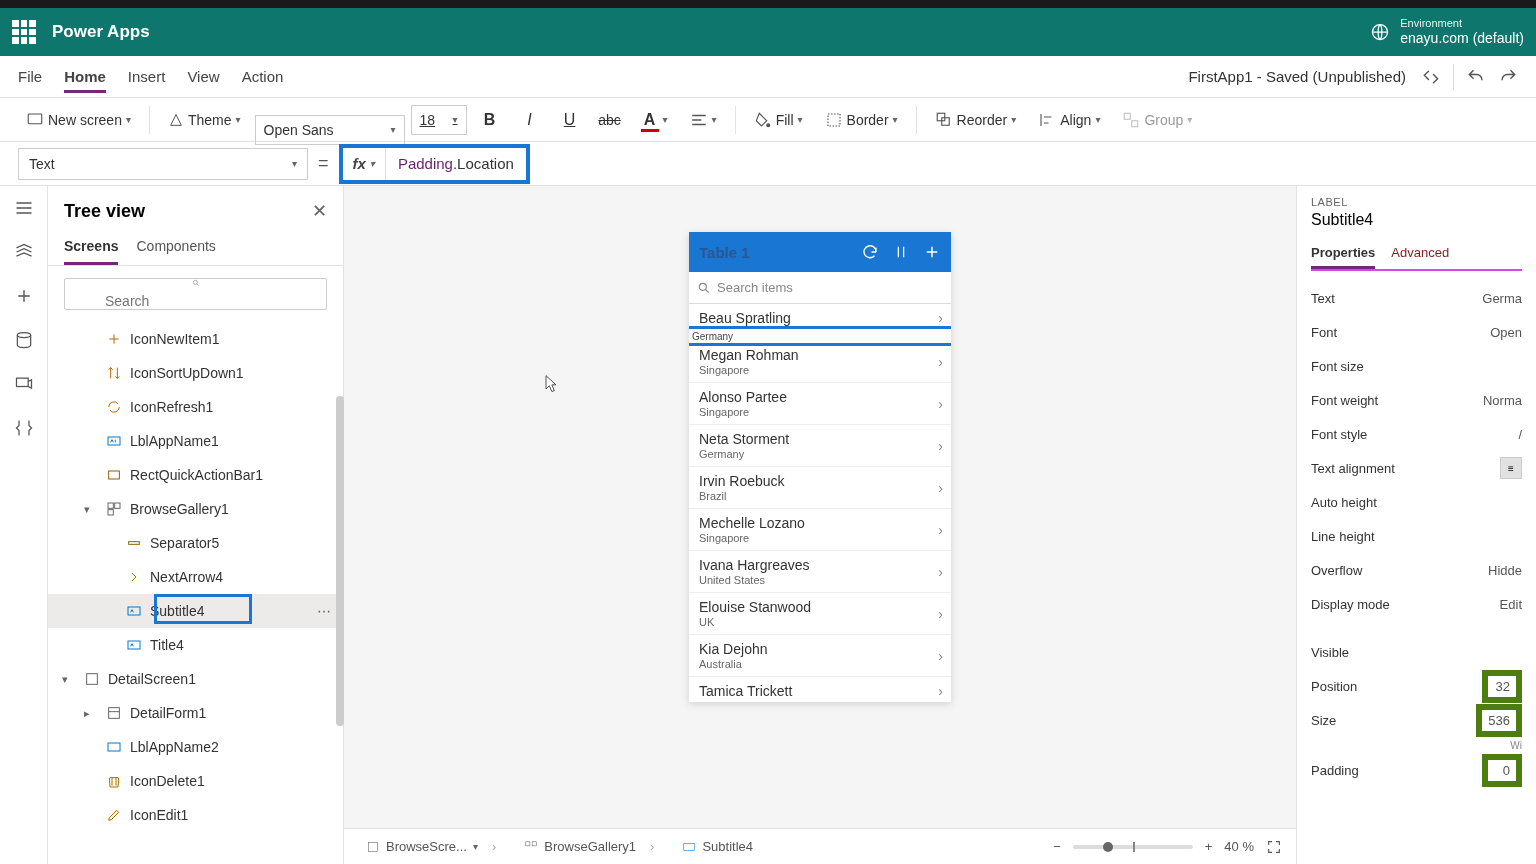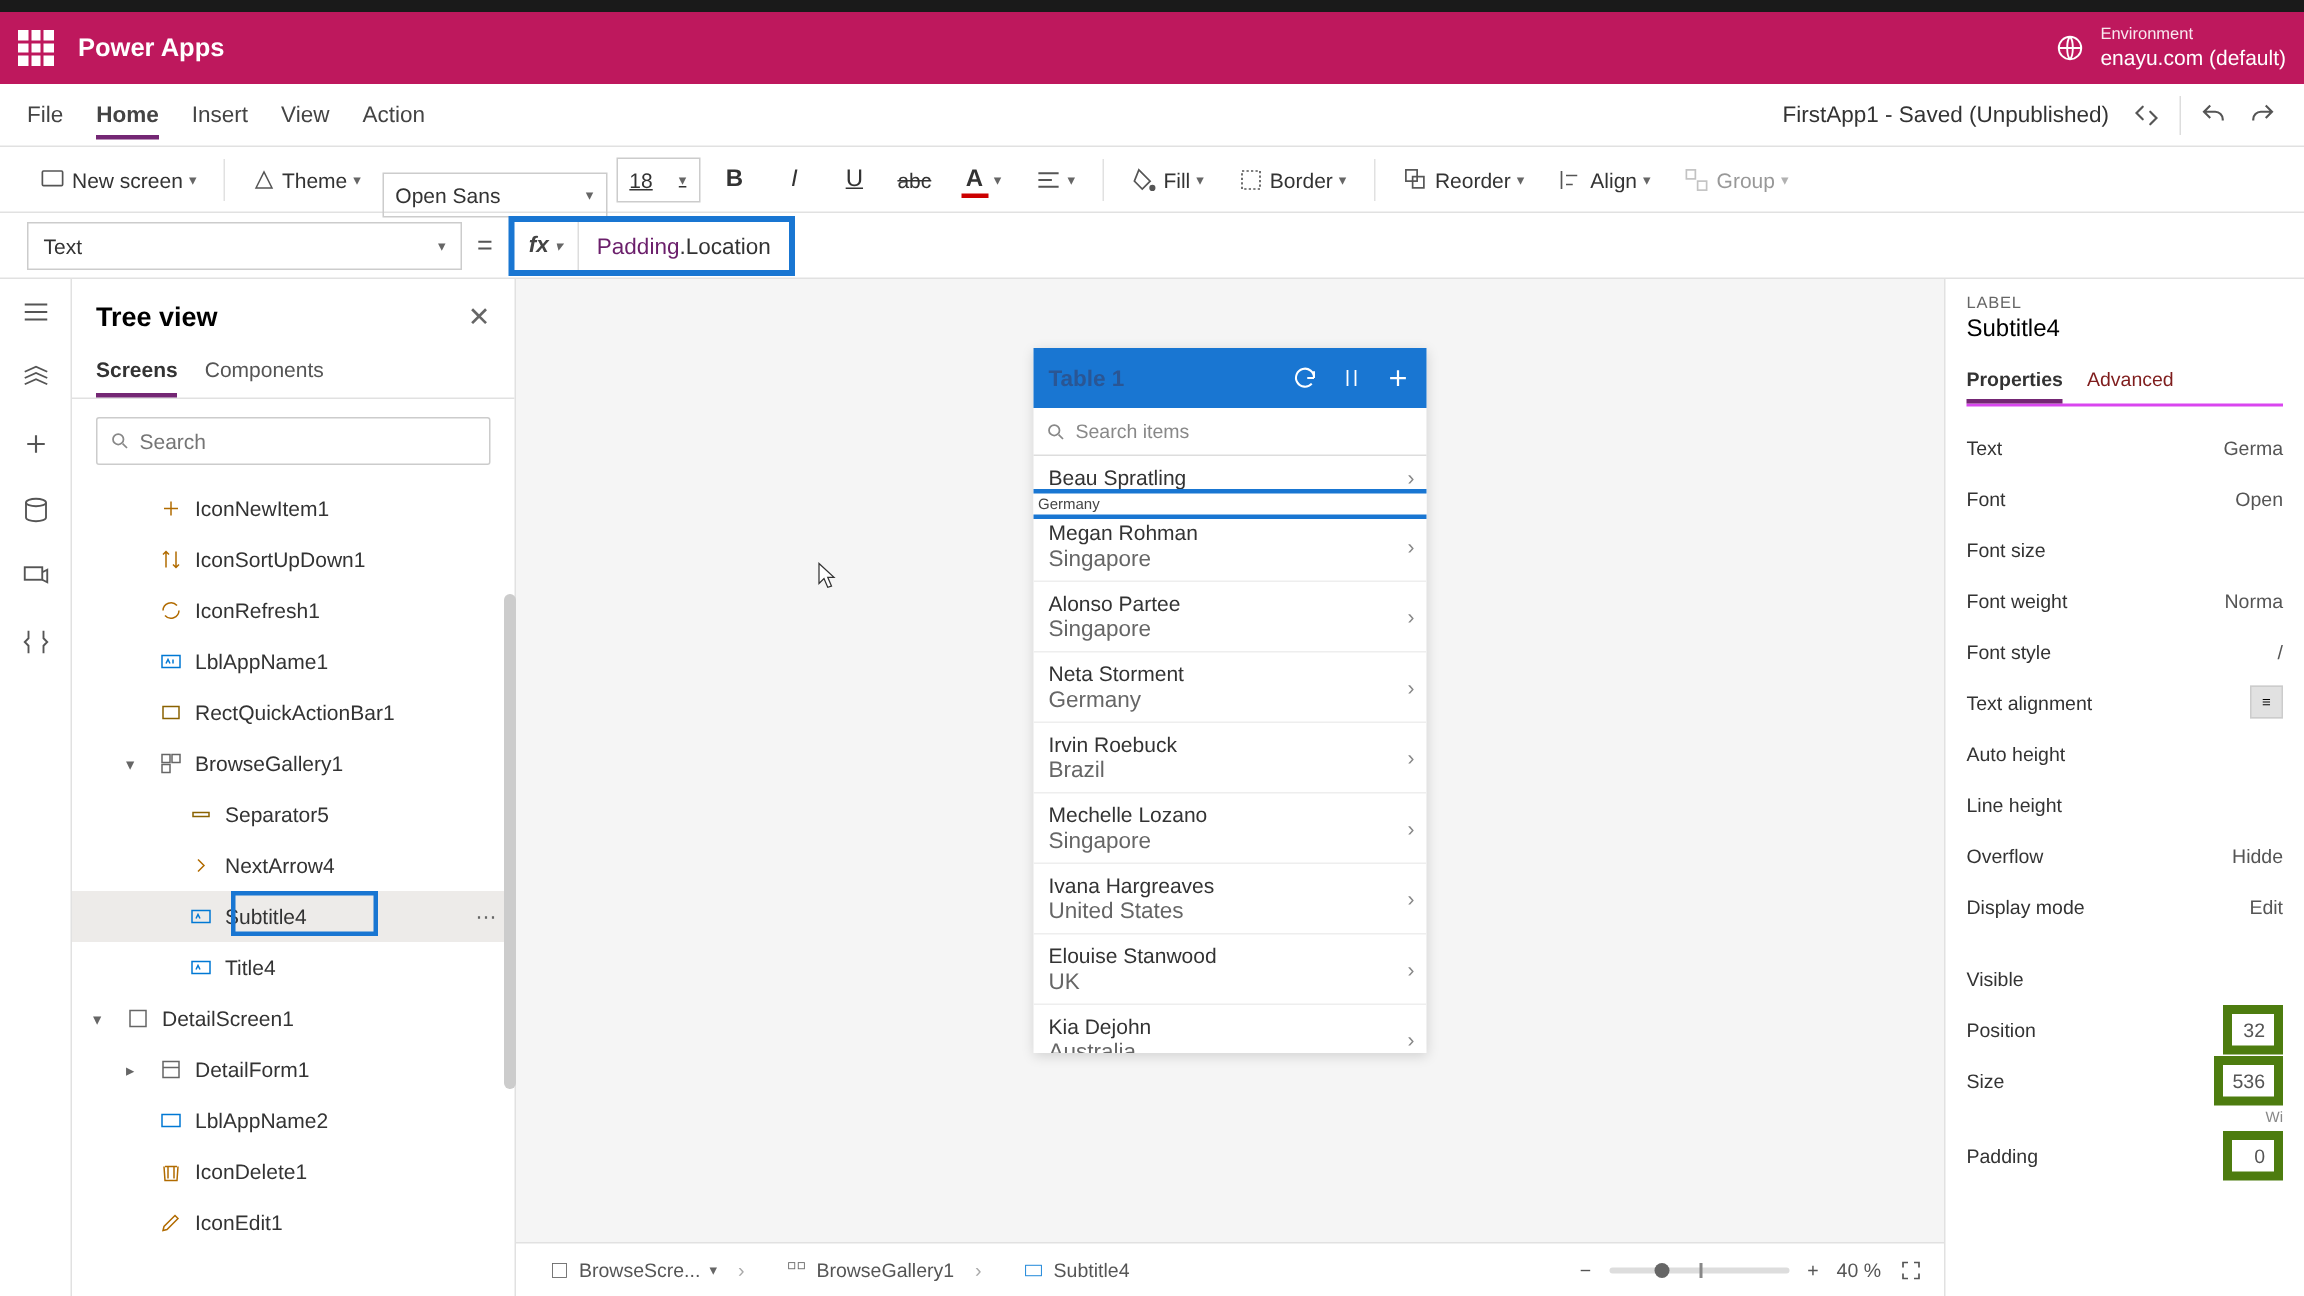--- a/index.html
+++ b/index.html
@@ -1,20 +1,20 @@
 <!DOCTYPE html>
 <html><head>
 <meta charset="utf-8">
 <style>
 * { margin: 0; padding: 0; box-sizing: border-box; font-family: "Segoe UI", Arial, sans-serif; }
 body { background: #fff; width: 1536px; height: 864px; overflow: hidden; position: relative; }
 
 .browser-top { height: 8px; background: #1a1a1a; }
 
-.title-bar { height: 48px; background: #be185d; display: flex; align-items: center; padding: 0 12px; color: #fff; }
+.title-bar { height: 48px; background: #0f766e; display: flex; align-items: center; padding: 0 12px; color: #fff; }
 .waffle { width: 24px; height: 24px; display: grid; grid-template-columns: repeat(3,1fr); grid-template-rows: repeat(3,1fr); gap: 2px; margin-right: 16px; }
 .waffle span { background: #fff; }
 .app-name { font-size: 17px; font-weight: 600; }
 .title-spacer { flex: 1; }
 .env { display: flex; align-items: center; gap: 10px; }
 .env-icon { width: 20px; height: 20px; }
 .env-text { text-align: left; font-size: 12px; line-height: 1.2; }
 .env-label { font-size: 11px; opacity: .9; }
 .env-val { font-size: 14px; }
 
@@ -54,21 +54,21 @@
 .leftrail { width: 48px; border-right: 1px solid #e1e1e1; display: flex; flex-direction: column; align-items: center; padding-top: 12px; gap: 24px; }
 .leftrail .rail-ico { width: 20px; height: 20px; color: #555; cursor: pointer; }
 
 .treeview { width: 296px; border-right: 1px solid #e1e1e1; display: flex; flex-direction: column; position: relative; }
 .tv-head { display: flex; align-items: center; justify-content: space-between; padding: 14px 16px 8px; }
 .tv-title { font-size: 18px; font-weight: 600; }
 .tv-close { font-size: 18px; color: #666; cursor: pointer; }
 .tv-tabs { display: flex; gap: 18px; padding: 0 16px; border-bottom: 1px solid #e1e1e1; font-size: 14px; }
 .tv-tab { padding: 8px 0; cursor: pointer; color: #555; }
 .tv-tab.active { font-weight: 600; border-bottom: 3px solid #742774; color: #333; }
-.tv-search { margin: 12px 16px; border: 1px solid #ccc; height: 32px; display: flex; align-items: center; padding: 0 8px; gap: 6px; border-radius: 2px; }
+.tv-search { margin: 12px 16px; border: 1px solid #ccc; height: 32px; display: flex; align-items: center; padding: 0 8px; gap: 6px; border-radius: 2px; flex-direction: column; }
 .tv-search input { border: none; outline: none; flex: 1; font-size: 14px; }
 .tree { flex: 1; overflow-y: auto; padding-bottom: 8px; }
 .tree-row { display: flex; align-items: center; height: 34px; padding: 0 8px 0 36px; font-size: 14px; color: #333; gap: 8px; position: relative; }
 .tree-row.l2 { padding-left: 58px; }
 .tree-row.l3 { padding-left: 78px; }
 .tree-row.selected { background: #edebe9; }
 .tree-row .caret { position: absolute; left: 14px; font-size: 11px; color: #666; cursor: pointer; }
 .tree-row.l2 .caret { left: 36px; }
 .node-ico { width: 16px; height: 16px; flex-shrink: 0; }
 .sel-hl { position: absolute; border: 3px solid #1976d2; left: 106px; top: 0; width: 98px; height: 30px; pointer-events: none; }
@@ -77,21 +77,21 @@
 
 .canvas { flex: 1; background: #f5f5f5; display: flex; align-items: flex-start; justify-content: center; padding-top: 46px; position: relative; }
 .phone { width: 262px; height: 470px; background: #fff; box-shadow: 0 2px 8px rgba(0,0,0,.15); display: flex; flex-direction: column; }
 .ph-header { height: 40px; background: #1976d2; display: flex; align-items: center; padding: 0 10px; color: #fff; }
 .ph-title { font-size: 15px; font-weight: 600; flex: 1; color: #2a5694; }
 .ph-hicons { display: flex; gap: 14px; align-items: center; }
 .ph-search { height: 32px; border-bottom: 1px solid #ddd; display: flex; align-items: center; padding: 0 8px; gap: 6px; font-size: 13px; color: #888; }
 .gallery { flex: 1; overflow: hidden; }
 .g-row { border-bottom: 1px solid #eee; padding: 6px 10px; position: relative; }
 .g-name { font-size: 14px; color: #333; }
-.g-sub { font-size: 15px; color: #666; margin-top: 1px; }
+.g-sub { font-size: 11px; color: #666; margin-top: 1px; }
 .g-arrow { position: absolute; right: 8px; top: 50%; transform: translateY(-50%); color: #888; font-size: 14px; }
 .g-row.first { padding-bottom: 14px; }
 .sel-subtitle { position: absolute; left: -6px; right: -6px; top: 22px; height: 20px; border: 3px solid #1976d2; background: #fff; display: flex; align-items: center; padding: 0 6px; font-size: 10px; color: #444; }
 .cursor { position: absolute; left: 200px; top: 188px; width: 14px; height: 20px; }
 
 .props { width: 240px; border-left: 1px solid #e1e1e1; padding: 10px 14px; font-size: 13px; overflow: hidden; }
 .props-kind { font-size: 11px; color: #666; letter-spacing: .5px; }
 .props-name { font-size: 16px; margin: 3px 0 10px; }
 .props-tabs { display: flex; gap: 16px; border-bottom: 2px solid #d946ef; margin-bottom: 10px; }
 .p-tab { padding: 6px 0; cursor: pointer; color: #7f1d1d; }

